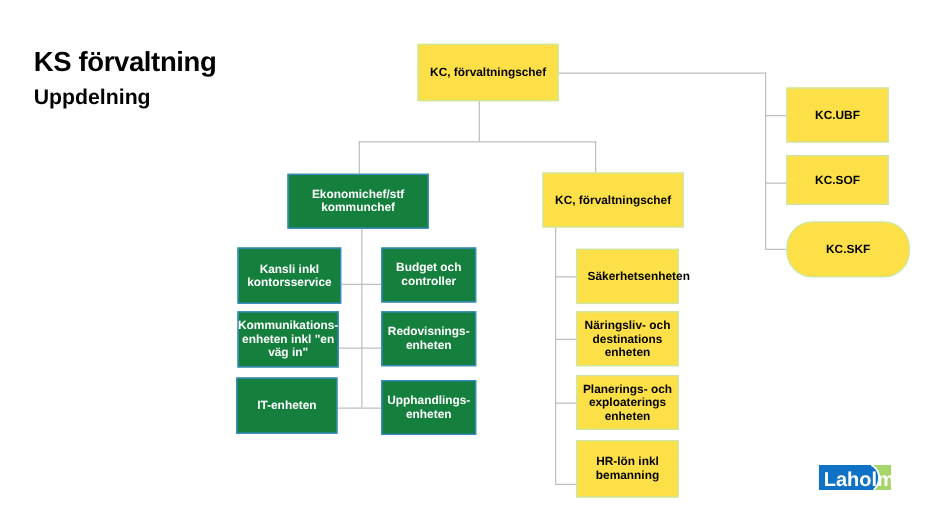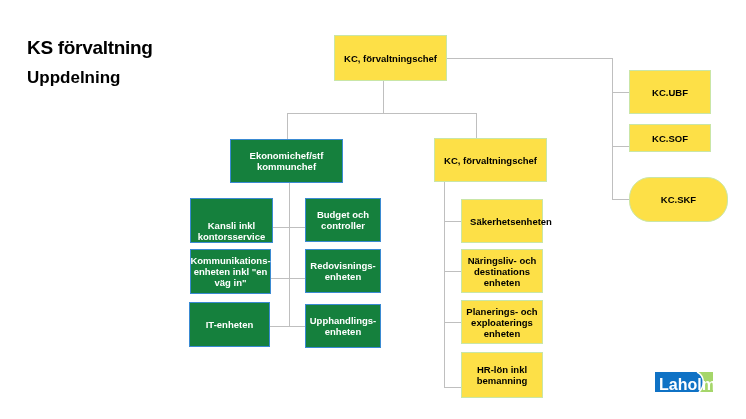--- a/index.html
+++ b/index.html
@@ -1,18 +1,18 @@
 <!DOCTYPE html>
 <html><head>
 <meta charset="utf-8">
 <style>
   html, body { margin:0; padding:0; }
   body { width:746px; height:419px; position:relative; background:#ffffff; overflow:hidden;
          font-family:"Liberation Sans", sans-serif; }
-  .title { position:absolute; left:27px; top:37px; font-size:19px; font-weight:bold; color:#000; letter-spacing:-0.3px; }
+  .title { position:absolute; left:27px; top:37px; font-size:22px; font-weight:bold; color:#000; letter-spacing:-0.3px; }
   .subtitle { position:absolute; left:27px; top:68px; font-size:17px; font-weight:bold; color:#000; }
   .box { position:absolute; display:flex; align-items:center; justify-content:center; text-align:center;
          font-size:9.5px; font-weight:bold; line-height:11px; box-sizing:border-box; padding:0 2px; }
   .green { background:#fde047; color:#000; border:1px solid #c9e6a7; }
   .blue  { background:#15803d; color:#fff; border:1px solid #3a8ad2; }
   .ln { position:absolute; background:#bfbfbf; }
   .logo { position:absolute; left:655px; top:372px; width:58px; height:20px; }
 </style>
 </head>
 <body>
@@ -39,21 +39,21 @@
 <div class="ln" style="left:444px;top:221px;width:17px;height:1px;"></div>
 <div class="ln" style="left:444px;top:271px;width:17px;height:1px;"></div>
 <div class="ln" style="left:444px;top:322px;width:17px;height:1px;"></div>
 <div class="ln" style="left:444px;top:387px;width:17px;height:1px;"></div>
 
 <div class="box green" style="left:334px;top:35px;width:113px;height:46px;">KC, förvaltningschef</div>
 
 <div class="box blue" style="left:230px;top:139px;width:113px;height:44px;padding:0 18px;">Ekonomichef/stf kommunchef</div>
 <div class="box green" style="left:434px;top:138px;width:113px;height:44px;">KC, förvaltningschef</div>
 
-<div class="box blue" style="left:190px;top:198px;width:83px;height:45px;align-items:flex-end;">
+<div class="box blue" style="left:190px;top:198px;width:83px;height:45px;">
   <span>Kansli inkl kontorsservice</span>
 </div>
 <div class="box blue" style="left:190px;top:249px;width:81px;height:45px;">
   <span>Kommunikations-enheten inkl "en väg in"</span>
 </div>
 <div class="box blue" style="left:189px;top:302px;width:81px;height:45px;">
   <span>IT-enheten</span>
 </div>
 
 <div class="box blue" style="left:305px;top:198px;width:76px;height:44px;">
@@ -73,21 +73,21 @@
   <span>Näringsliv- och destinations enheten</span>
 </div>
 <div class="box green" style="left:461px;top:300px;width:82px;height:44px;">
   <span>Planerings- och exploaterings enheten</span>
 </div>
 <div class="box green" style="left:461px;top:352px;width:82px;height:46px;">
   <span>HR-lön inkl bemanning</span>
 </div>
 
 <div class="box green" style="left:629px;top:70px;width:82px;height:44px;">KC.UBF</div>
-<div class="box green" style="left:629px;top:124px;width:82px;height:28px;">KC.SOF</div>
+<div class="box green" style="left:629px;top:124px;width:82px;height:40px;">KC.SOF</div>
 <div class="box green" style="left:629px;top:177px;width:99px;height:45px;border-radius:21px;">KC.SKF</div>
 
 <div class="logo">
   <svg width="58" height="20" viewBox="0 0 58 20">
     <rect x="0" y="0" width="58" height="20" fill="#a5d66a"></rect>
     <path d="M0 0 H42 C50 4 50 14 44 20 H0 Z" fill="#0f72c5"></path>
     <path d="M42 0 C50 4 50 14 44 20" fill="none" stroke="#ffffff" stroke-width="1.5"></path>
   </svg>
   <span style="position:absolute;left:4px;top:4px;font-size:16px;font-weight:bold;color:#fff;">Laholm</span>
 </div>

